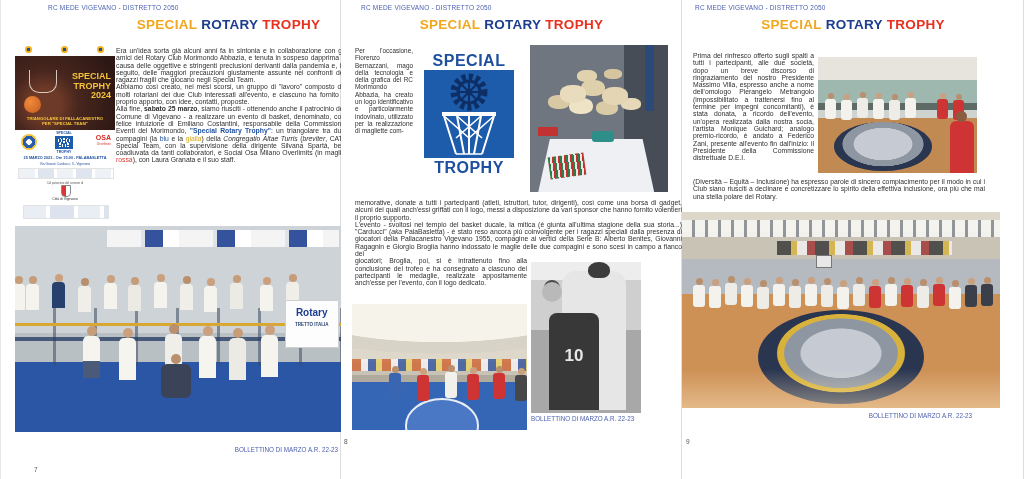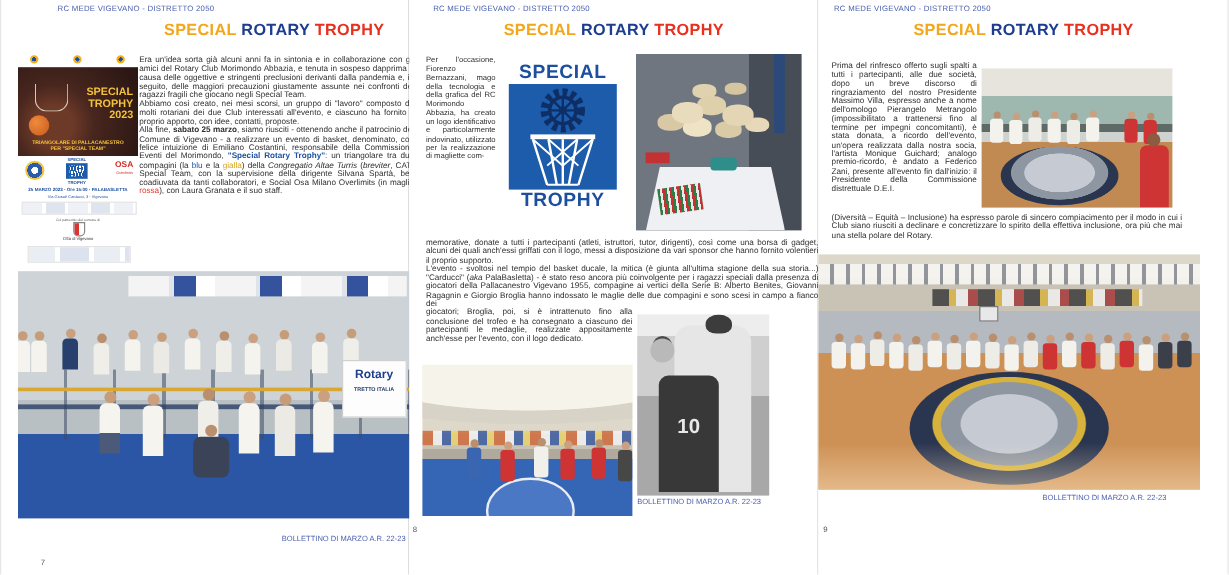--- a/index.html
+++ b/index.html
@@ -138,21 +138,21 @@
         <span class="rdot" style="left:10px"></span>
         <span class="rdot" style="left:46px"></span>
         <span class="rdot" style="left:82px"></span>
       </div>
       <div class="dark">
         <div class="hoop"></div>
         <div class="ball"></div>
         <div class="ptitle">
           <div>SPECIAL</div>
           <div>TROPHY</div>
-          <div>2023</div>
+          <div>2024</div>
         </div>
         <div class="psub">
           <div>TRIANGOLARE DI PALLACANESTRO</div>
           <div>PER "SPECIAL TEAM"</div>
         </div>
       </div>
       <div class="white">
         <div class="catlogo"></div>
         <div class="minist">
           <div>SPECIAL</div>

